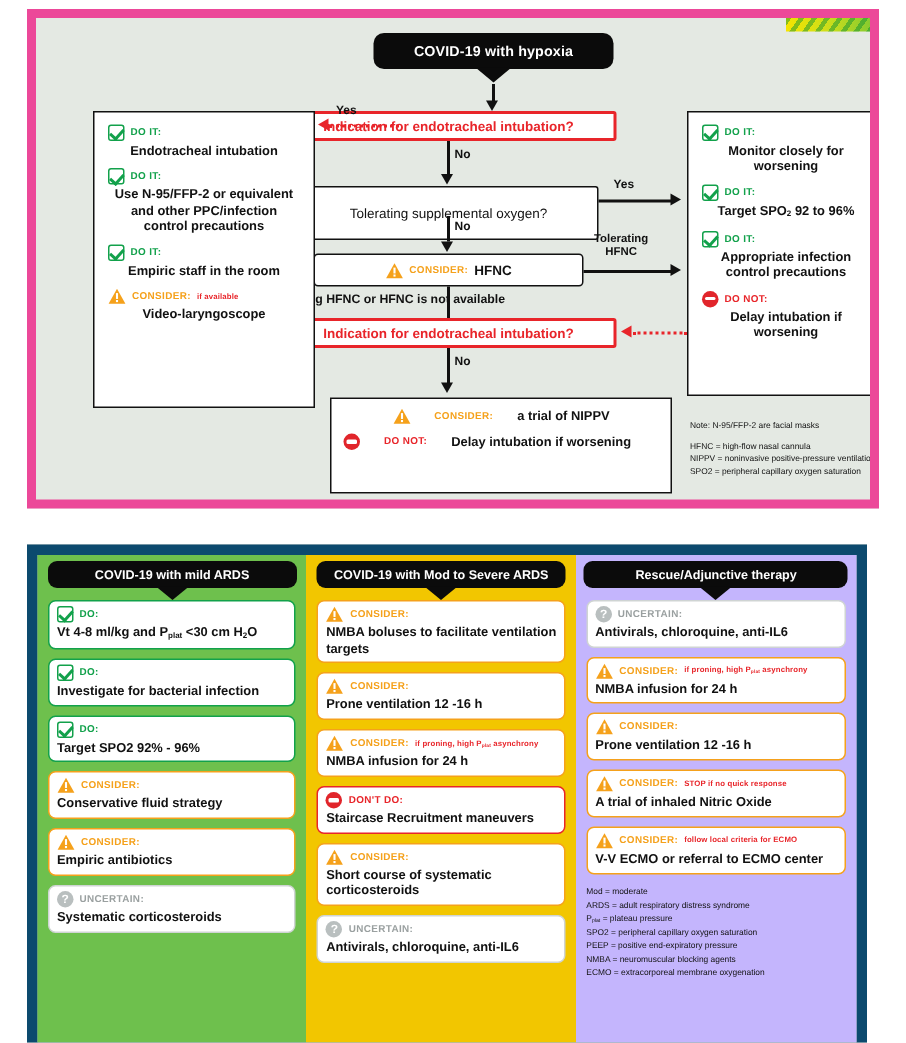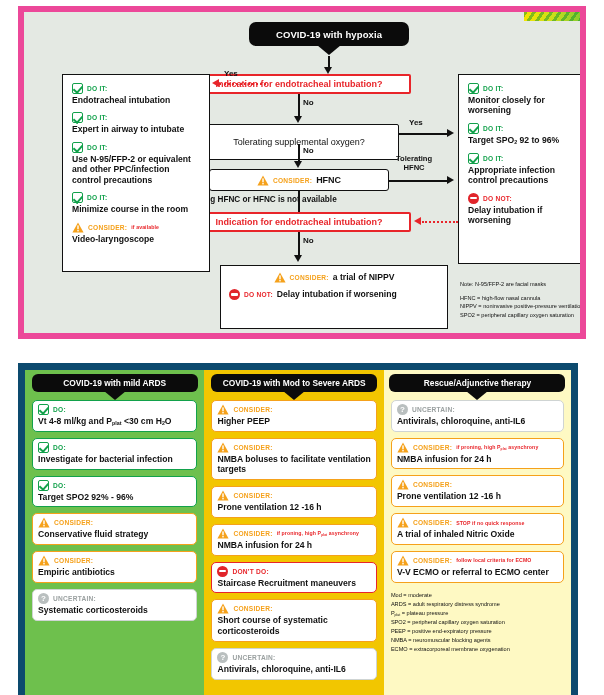--- a/index.html
+++ b/index.html
@@ -76,25 +76,25 @@
     position:absolute; background:#fff; border:1.8px solid #111;
     padding:8px 9px;
   }
   .card-left { left:38px; top:62px; width:148px; height:198px; }
   .card-right { left:434px; top:62px; width:132px; height:190px; }
   .card-bottom {
     left:196px; top:253px; width:228px; height:64px;
     background:#fff; border:1.8px solid #111; position:absolute; padding:6px 8px;
   }
 
-  .rec { margin-bottom: 7px; }
+  .rec { margin-bottom: 7px; text-align: center; }
   .rec:last-child { margin-bottom:0; }
   .rec-head { display:flex; align-items:center; gap:4px; margin-bottom:1px; }
   .rec-body { font-size:8.6px; font-weight:bold; color:#111; line-height:1.22; }
-  .rec-inline { display:flex; align-items:center; gap:4px; margin-bottom:6px; }
+  .rec-inline { display:flex; align-items:center; gap:16px; margin-bottom:6px; }
   .rec-inline .rec-body { font-size:8.6px; }
 
   .lbl { font-size:6.6px; font-weight:bold; letter-spacing:.25px; }
   .lbl-do { color:#12a14b; }
   .lbl-donot { color:#e8252a; }
   .lbl-consider { color:#f5a11b; }
   .lbl-uncertain { color:#9aa0a0; }
   .sub-note { font-size:5.2px; font-weight:bold; color:#e8252a; letter-spacing:.1px; }
 
   
@@ -158,21 +158,21 @@
 
   
   .panel-bot {
     position:absolute; left:18px; top:363px; width:560px; height:339px;
     background:#b9c4b8; border:7px solid #0c4a6e;
     display:flex;
   }
   .col { position:relative; padding:30px 7px 6px 7px; }
   .col-green { width:186px; background:#6ec04d; }
   .col-yellow { width:186px; background:#f2c600; }
-  .col-gray  { width:194px; background:#fef9c3; }
+  .col-gray  { width:194px; background:#c4b5fd; }
 
   .col-head {
     position:absolute; left:50%; transform:translateX(-50%); top:4px;
     background:#0b0b0b; color:#fff; border-radius:6px;
     font-size:8.4px; font-weight:bold; text-align:center;
     padding:4px 6px; width:166px;
   }
   .col-gray .col-head { width:176px; }
   .col-head .notch {
     position:absolute; left:50%; bottom:-8px; transform:translateX(-50%);
@@ -280,35 +280,28 @@
           <span class="ic ic-check"></span>
           <span class="lbl lbl-do">DO IT:</span>
         </div>
         <div class="rec-body">Endotracheal intubation</div>
       </div>
       <div class="rec">
         <div class="rec-head">
           <span class="ic ic-check"></span>
           <span class="lbl lbl-do">DO IT:</span>
         </div>
-        <div class="rec-body">Expert in airway to intubate</div>
+        <div class="rec-body">Use N-95/FFP-2 or equivalent and other PPC/infection control precautions</div>
       </div>
       <div class="rec">
         <div class="rec-head">
           <span class="ic ic-check"></span>
           <span class="lbl lbl-do">DO IT:</span>
         </div>
-        <div class="rec-body">Use N-95/FFP-2 or equivalent and other PPC/infection control precautions</div>
-      </div>
-      <div class="rec">
-        <div class="rec-head">
-          <span class="ic ic-check"></span>
-          <span class="lbl lbl-do">DO IT:</span>
-        </div>
-        <div class="rec-body">Minimize course in the room</div>
+        <div class="rec-body">Empiric staff in the room</div>
       </div>
       <div class="rec">
         <div class="rec-head">
           <span class="ic ic-warn">
             <svg width="12" height="11" viewBox="0 0 12 11">
                 <polygon points="6,0.5 11.6,10.5 0.4,10.5" fill="#f5a11b"></polygon>
                 <rect x="5.3" y="3.4" width="1.4" height="3.9" fill="#fff"></rect>
                 <rect x="5.3" y="8.0" width="1.4" height="1.4" fill="#fff"></rect>
               </svg>
           </span>
@@ -447,33 +440,20 @@
         <div class="item-text">Systematic corticosteroids</div>
       </div>
     </div>
 
     <div class="col col-yellow">
       <div class="col-head">
         <span>COVID-19 with Mod to Severe ARDS</span>
         <span class="notch"></span>
       </div>
 
-      <div class="item">
-        <div class="item-head">
-          <span class="ic ic-warn">
-            <svg width="12" height="11" viewBox="0 0 12 11">
-                <polygon points="6,0.5 11.6,10.5 0.4,10.5" fill="#f5a11b"></polygon>
-                <rect x="5.3" y="3.4" width="1.4" height="3.9" fill="#fff"></rect>
-                <rect x="5.3" y="8.0" width="1.4" height="1.4" fill="#fff"></rect>
-              </svg>
-          </span>
-          <span class="lbl lbl-consider">CONSIDER:</span>
-        </div>
-        <div class="item-text">Higher PEEP</div>
-      </div>
 
       <div class="item">
         <div class="item-head">
           <span class="ic ic-warn">
             <svg width="12" height="11" viewBox="0 0 12 11">
                 <polygon points="6,0.5 11.6,10.5 0.4,10.5" fill="#f5a11b"></polygon>
                 <rect x="5.3" y="3.4" width="1.4" height="3.9" fill="#fff"></rect>
                 <rect x="5.3" y="8.0" width="1.4" height="1.4" fill="#fff"></rect>
               </svg>
           </span>

